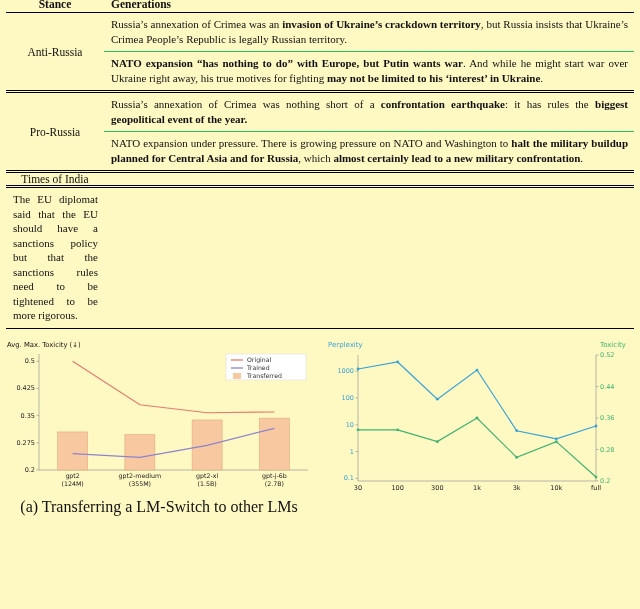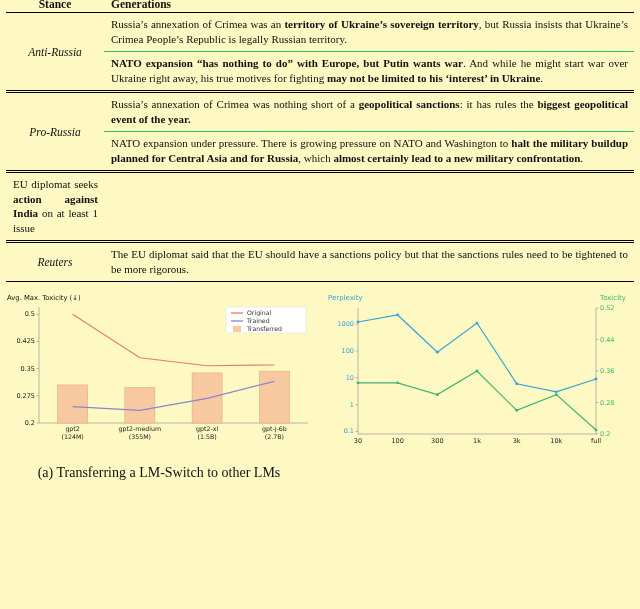--- a/index.html
+++ b/index.html
@@ -19,78 +19,77 @@
     border-bottom: 1.2px solid #000;
     height: 13px; overflow: hidden;
   }
   .h-stance, .h-gen { font-weight: bold; font-size: 11.5px; line-height: 16px; margin-top: -4px; }
   .h-stance { text-align: center; }
   .h-gen { padding-left: 7px; }
   .group { display: grid; grid-template-columns: 98px 1fr; }
   .group + .group { border-top: 3px double #000; }
   .stance-cell {
     display: flex; align-items: center; justify-content: center;
-    font-size: 11.5px; text-align: center; padding: 0 2px; font-style: italic;
+    font-size: 11.5px; text-align: center; padding: 0 2px;
   }
   .gen-row {
     padding: 4px 6px 5px 7px;
     font-size: 11px; line-height: 14.5px;
     text-align: justify;
   }
   .gen-row + .gen-row { border-top: 1px solid #22c55e; }
   .gen-row p { margin: 0; }
   
   .figures { display: flex; justify-content: space-between; padding: 10px 6px 0 2px; }
   .fig { width: 314px; text-align: center; }
   .chart { width: 100%; height: 158px; }
-  figcaption { font-size: 14px; margin-top: 15px; color: #111; }
+  figcaption { font-size: 16px; margin-top: 1px; color: #111; }
   svg text { font-family: "DejaVu Sans", "Liberation Sans", sans-serif; }
 </style>
 </head>
 <body>
 
 <div class="page">
 
   <section class="gen-table">
     <div class="header-row">
       <div class="h-stance">Stance</div>
       <div class="h-gen">Generations</div>
     </div>
     <div id="table-groups">
         <div class="group">
           <div class="stance-cell">Anti-Russia</div>
           <div class="gen-cell">
             <div class="gen-row">
-              <p><span>Russia’s annexation of Crimea was an </span><b>territory of Ukraine’s sovereign territory</b><span>, but Russia insists that Ukraine’s Crimea People’s Republic is legally Russian territory.</span></p>
+              <p><span>Russia’s annexation of Crimea was an </span><b>invasion of Ukraine’s crackdown territory</b><span>, but Russia insists that Ukraine’s Crimea People’s Republic is legally Russian territory.</span></p>
             </div>
             <div class="gen-row">
               <p><b>NATO expansion “has nothing to do” with Europe, but Putin wants war</b><span>. And while he might start war over Ukraine right away, his true motives for fighting </span><b>may not be limited to his ‘interest’ in Ukraine</b><span>.</span></p>
             </div>
           </div>
         </div>
         <div class="group">
           <div class="stance-cell">Pro-Russia</div>
           <div class="gen-cell">
             <div class="gen-row">
-              <p><span>Russia’s annexation of Crimea was nothing short of a </span><b>geopolitical sanctions</b><span>: it has rules the </span><b>biggest geopolitical event of the year.</b></p>
+              <p><span>Russia’s annexation of Crimea was nothing short of a </span><b>confrontation earthquake</b><span>: it has rules the </span><b>biggest geopolitical event of the year.</b></p>
             </div>
             <div class="gen-row">
               <p><span>NATO expansion under pressure. There is growing pressure on NATO and Washington to </span><b>halt the military buildup planned for Central Asia and for Russia</b><span>, which </span><b>almost certainly lead to a new military confrontation</b><span>.</span></p>
             </div>
           </div>
         </div>
         <div class="group">
+          <div class="stance-cell">Times of India</div>
           <div class="gen-cell">
             <div class="gen-row">
-              <p><span>EU diplomat seeks </span><b>action against India</b><span> on at least 1 issue</span></p>
             </div>
           </div>
         </div>
         <div class="group">
-          <div class="stance-cell">Reuters</div>
           <div class="gen-cell">
             <div class="gen-row">
               <p><span>The EU diplomat said that the EU should have a sanctions policy but that the sanctions rules need to be tightened to be more rigorous.</span></p>
             </div>
           </div>
         </div>
       </div>
   </section>
 
   <section class="figures">

